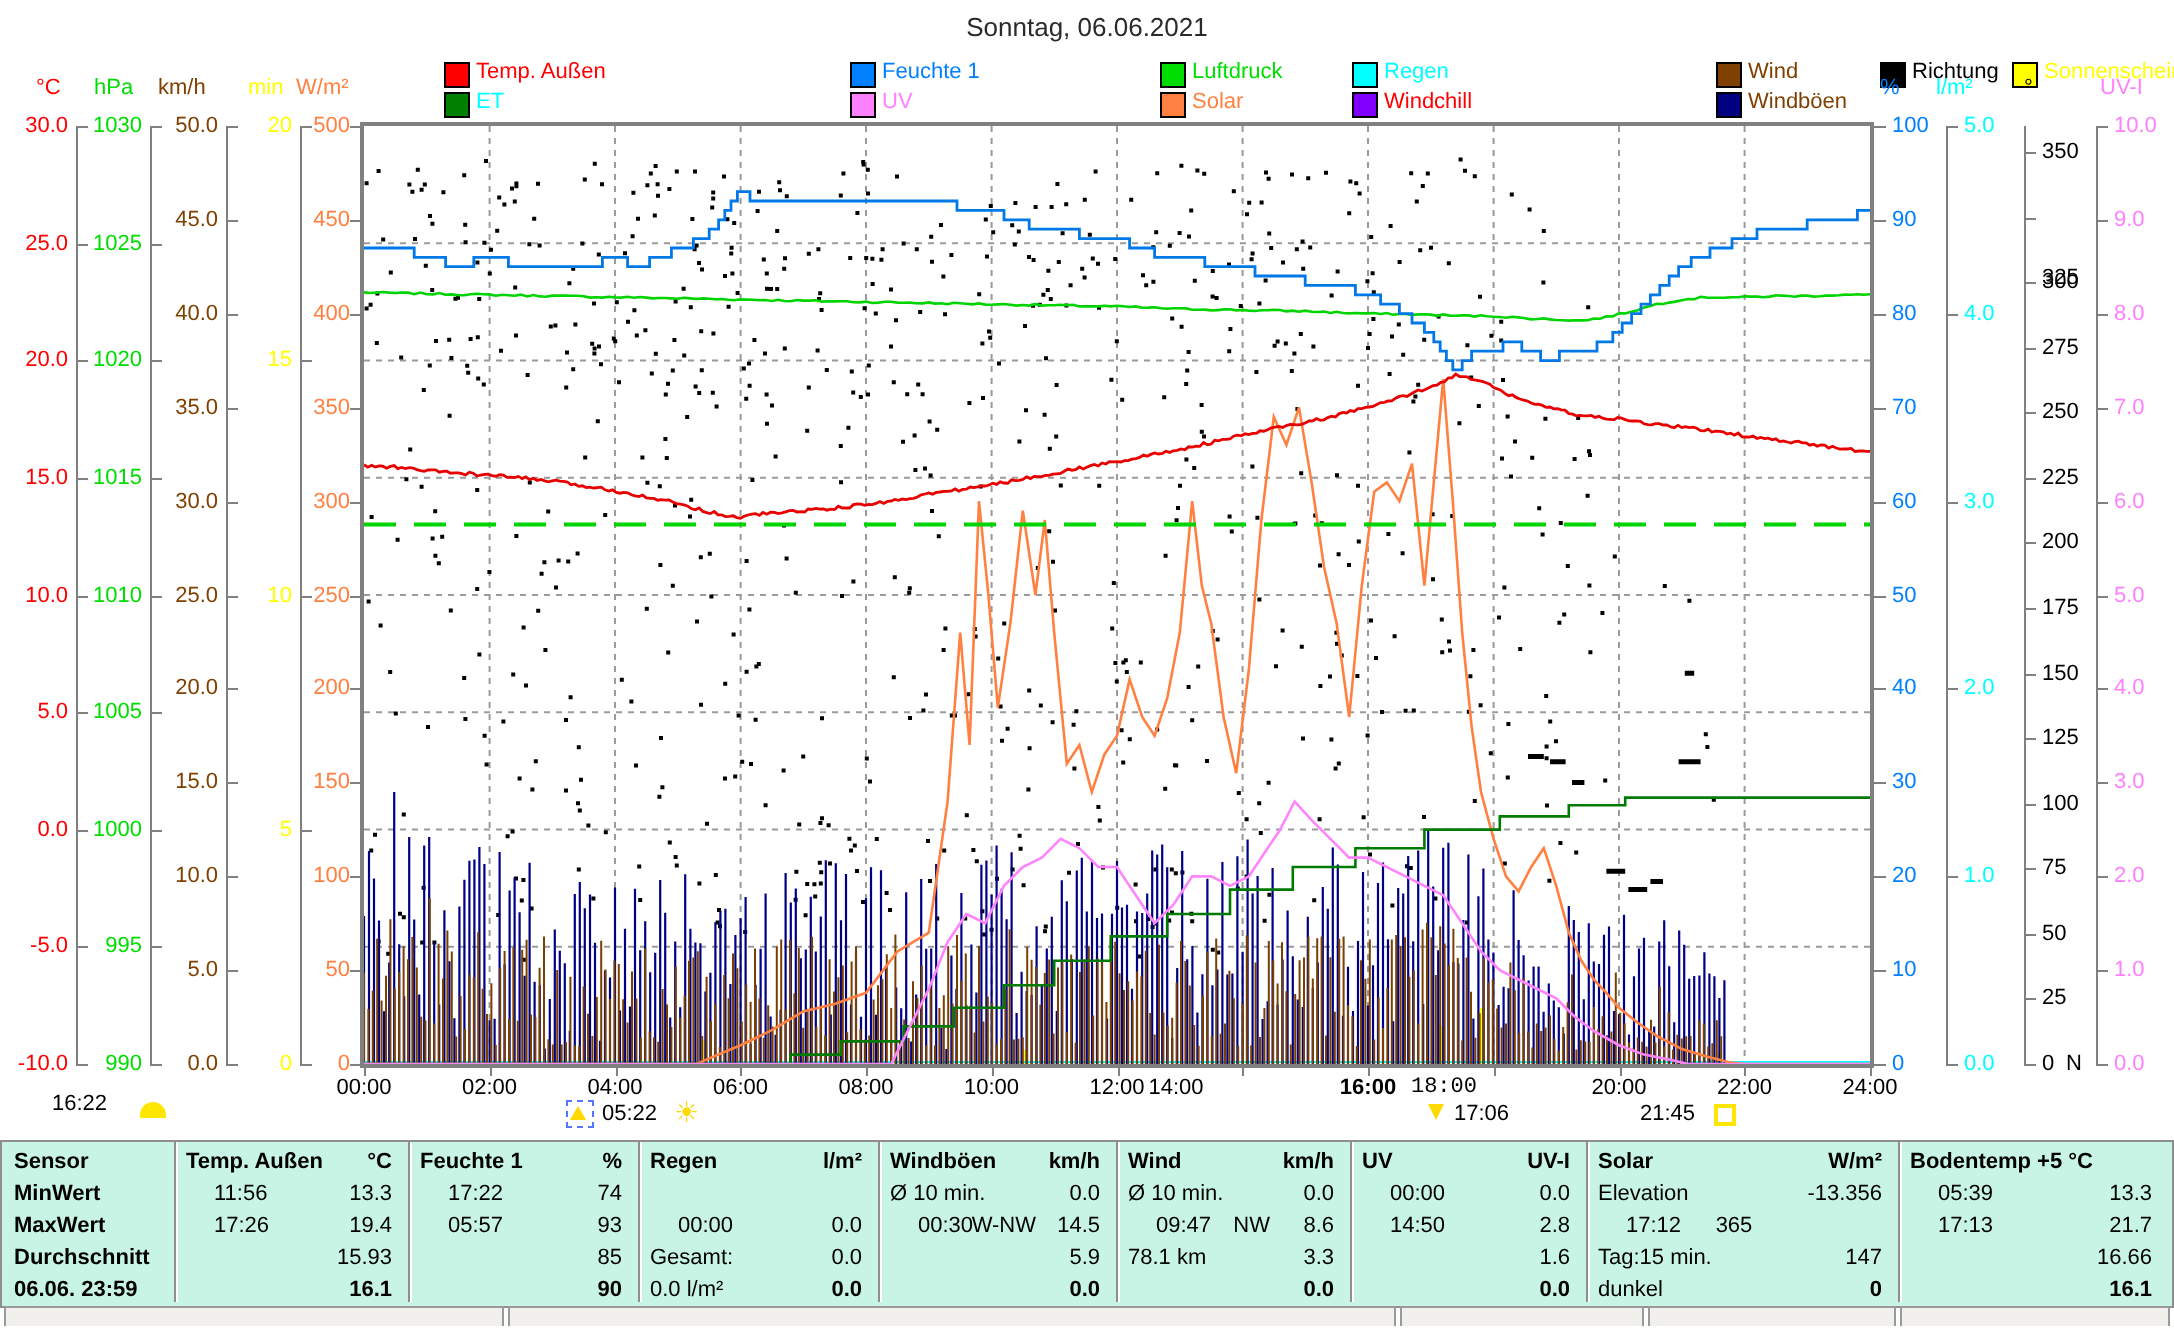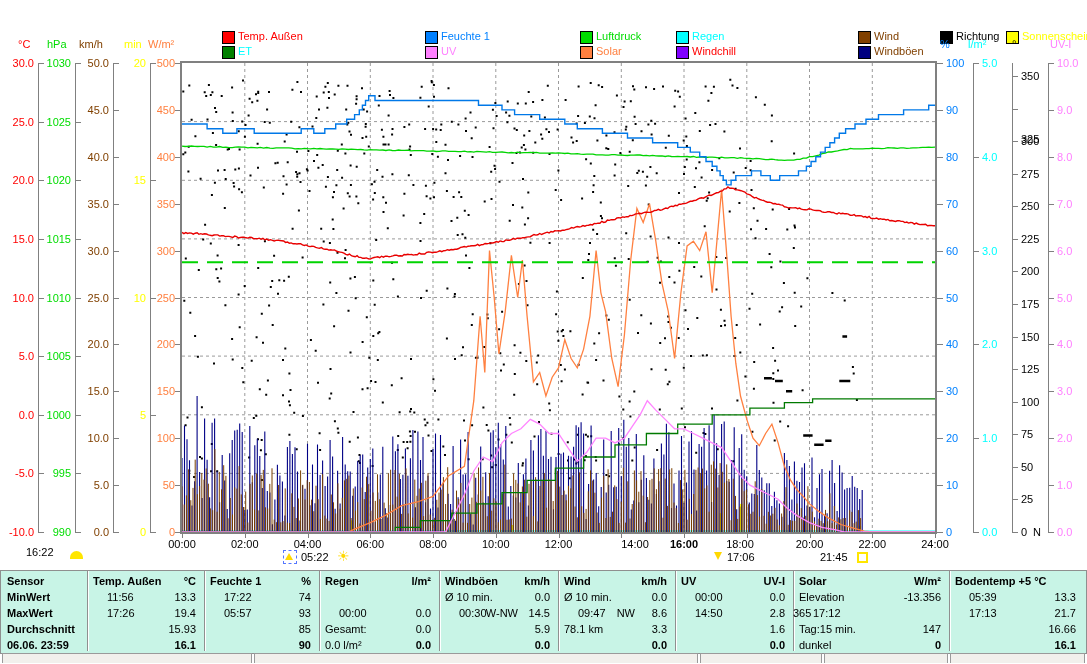--- a/index.html
+++ b/index.html
@@ -25,20 +25,21 @@
   #stats{left:0;top:570px;width:1085px;height:82px;background:#c8f4e6;border:1px solid #8f8f8f;}
   .cell{position:absolute;line-height:14px;white-space:nowrap;}
   .b{font-weight:bold;}
   .divider{position:absolute;top:0;width:1px;height:80px;background:#8f8f8f;border-right:1px solid #ffffff;}
   .stripBox{position:absolute;top:653px;height:9px;background:#f2f0ec;border:1px solid #9a9a9a;border-bottom:none;}
 </style>
 </head>
 <body>
 
 <div id="root">
+  <div id="chart-title" class="abs">Sonntag, 06.06.2021</div>
   <div id="legend" class="abs" style="left:0;top:0;width:1087px;height:60px;"><span><span class="leg-sq" style="left: 222px; top: 31px; background: rgb(255, 0, 0);"></span><span class="leg-lbl" style="left: 238px; top: 30px; color: rgb(255, 0, 0);">Temp. Außen</span></span><span><span class="leg-sq" style="left: 425px; top: 31px; background: rgb(0, 128, 255);"></span><span class="leg-lbl" style="left: 441px; top: 30px; color: rgb(0, 128, 255);">Feuchte 1</span></span><span><span class="leg-sq" style="left: 580px; top: 31px; background: rgb(0, 221, 0);"></span><span class="leg-lbl" style="left: 596px; top: 30px; color: rgb(0, 221, 0);">Luftdruck</span></span><span><span class="leg-sq" style="left: 676px; top: 31px; background: rgb(0, 255, 255);"></span><span class="leg-lbl" style="left: 692px; top: 30px; color: rgb(0, 255, 255);">Regen</span></span><span><span class="leg-sq" style="left: 858px; top: 31px; background: rgb(128, 64, 0);"></span><span class="leg-lbl" style="left: 874px; top: 30px; color: rgb(128, 64, 0);">Wind</span></span><span><span class="leg-sq" style="left: 940px; top: 31px; background: rgb(0, 0, 0);"></span><span class="leg-lbl" style="left: 956px; top: 30px; color: rgb(0, 0, 0);">Richtung</span></span><span><span class="leg-sq" style="left: 1006px; top: 31px; background: rgb(255, 255, 0);"></span><span class="leg-lbl" style="left: 1022px; top: 30px; color: rgb(255, 255, 0);">Sonnenschein</span></span><span><span class="leg-sq" style="left: 222px; top: 46px; background: rgb(0, 128, 0);"></span><span class="leg-lbl" style="left: 238px; top: 45px; color: rgb(0, 255, 255);">ET</span></span><span><span class="leg-sq" style="left: 425px; top: 46px; background: rgb(255, 128, 255);"></span><span class="leg-lbl" style="left: 441px; top: 45px; color: rgb(255, 128, 255);">UV</span></span><span><span class="leg-sq" style="left: 580px; top: 46px; background: rgb(255, 128, 64);"></span><span class="leg-lbl" style="left: 596px; top: 45px; color: rgb(255, 128, 64);">Solar</span></span><span><span class="leg-sq" style="left: 676px; top: 46px; background: rgb(128, 0, 255);"></span><span class="leg-lbl" style="left: 692px; top: 45px; color: rgb(255, 0, 0);">Windchill</span></span><span><span class="leg-sq" style="left: 858px; top: 46px; background: rgb(0, 0, 128);"></span><span class="leg-lbl" style="left: 874px; top: 45px; color: rgb(128, 64, 0);">Windböen</span></span></div>
   <div id="axes" class="abs" style="left:0;top:0;width:1087px;height:560px;">
       <div class="vline" style="left: 38px; top: 63px; height: 469px;"></div>
       <div class="tick" style="left: 38px; top: 63px; width: 6px;"></div>
       <div class="ticklabel" style="left: -26px; top: 57px; width: 60px; text-align: right; color: rgb(255, 0, 0);">30.0</div>
       <div class="tick" style="left: 38px; top: 121.625px; width: 6px;"></div>
       <div class="ticklabel" style="left: -26px; top: 115.625px; width: 60px; text-align: right; color: rgb(255, 0, 0);">25.0</div>
       <div class="tick" style="left: 38px; top: 180.25px; width: 6px;"></div>
       <div class="ticklabel" style="left: -26px; top: 174.25px; width: 60px; text-align: right; color: rgb(255, 0, 0);">20.0</div>
       <div class="tick" style="left: 38px; top: 238.875px; width: 6px;"></div>
@@ -276,25 +277,25 @@
       <div class="xlab" style="left: 285.5px;">04:00</div>
       <div class="xtick" style="left: 370.25px;"></div>
       <div class="xlab" style="left: 348.25px;">06:00</div>
       <div class="xtick" style="left: 433px;"></div>
       <div class="xlab" style="left: 411px;">08:00</div>
       <div class="xtick" style="left: 495.75px;"></div>
       <div class="xlab" style="left: 473.75px;">10:00</div>
       <div class="xtick" style="left: 558.5px;"></div>
       <div class="xlab" style="left: 536.5px;">12:00</div>
       <div class="xtick" style="left: 621.25px;"></div>
-      <div class="xlab" style="left: 613px;">14:00</div>
+      <div class="xlab" style="left: 566px;">14:00</div>
       <div class="xtick" style="left: 684px;"></div>
       <div class="xlab" style="left: 662px; font-weight: bold;">16:00</div>
       <div class="xtick" style="left: 746.75px;"></div>
-      <div class="xlab" style="left: 718px;">18:00</div>
+      <div class="xlab" style="left: 700px; font-family: Liberation Mono, monospace;">18:00</div>
       <div class="xtick" style="left: 809.5px;"></div>
       <div class="xlab" style="left: 787.5px;">20:00</div>
       <div class="xtick" style="left: 872.25px;"></div>
       <div class="xlab" style="left: 850.25px;">22:00</div>
       <div class="xtick" style="left: 935px;"></div>
       <div class="xlab" style="left: 913px;">24:00</div>
     </div>
 
   <div id="markers" class="abs" style="left:0;top:0;width:1087px;height:570px;">
     <span class="mkr" style="left:26px;top:546px;">16:22</span>
@@ -373,21 +374,21 @@
       <div class="cell" style="left: 674px; top: 19px; width: 110px; text-align: right;">0.0</div>
       <div class="cell" style="left: 694px; top: 35px;">14:50</div>
       <div class="cell" style="left: 674px; top: 35px; width: 110px; text-align: right;">2.8</div>
       <div class="cell" style="left: 674px; top: 51px; width: 110px; text-align: right;">1.6</div>
       <div class="cell b" style="left: 674px; top: 67px; width: 110px; text-align: right;">0.0</div>
       <div class="cell b" style="left: 798px; top: 3px;">Solar</div>
       <div class="cell b" style="left: 792px; top: 3px; width: 148px; text-align: right;">W/m²</div>
       <div class="cell" style="left: 798px; top: 19px;">Elevation</div>
       <div class="cell" style="left: 792px; top: 19px; width: 148px; text-align: right;">-13.356</div>
       <div class="cell" style="left: 812px; top: 35px;">17:12</div>
-      <div class="cell" style="left: 792px; top: 35px; width: 148px; text-align: left;">365</div>
+      <div class="cell" style="left: 792px; top: 35px; width: 148px; text-align: center;">365</div>
       <div class="cell" style="left: 798px; top: 51px;">Tag:15 min.</div>
       <div class="cell" style="left: 792px; top: 51px; width: 148px; text-align: right;">147</div>
       <div class="cell" style="left: 798px; top: 67px;">dunkel</div>
       <div class="cell b" style="left: 792px; top: 67px; width: 148px; text-align: right;">0</div>
       <div class="cell b" style="left: 954px; top: 3px;">Bodentemp +5  °C</div>
       <div class="cell" style="left: 968px; top: 19px;">05:39</div>
       <div class="cell" style="left: 948px; top: 19px; width: 127px; text-align: right;">13.3</div>
       <div class="cell" style="left: 968px; top: 35px;">17:13</div>
       <div class="cell" style="left: 948px; top: 35px; width: 127px; text-align: right;">21.7</div>
       <div class="cell" style="left: 948px; top: 51px; width: 127px; text-align: right;">16.66</div>

